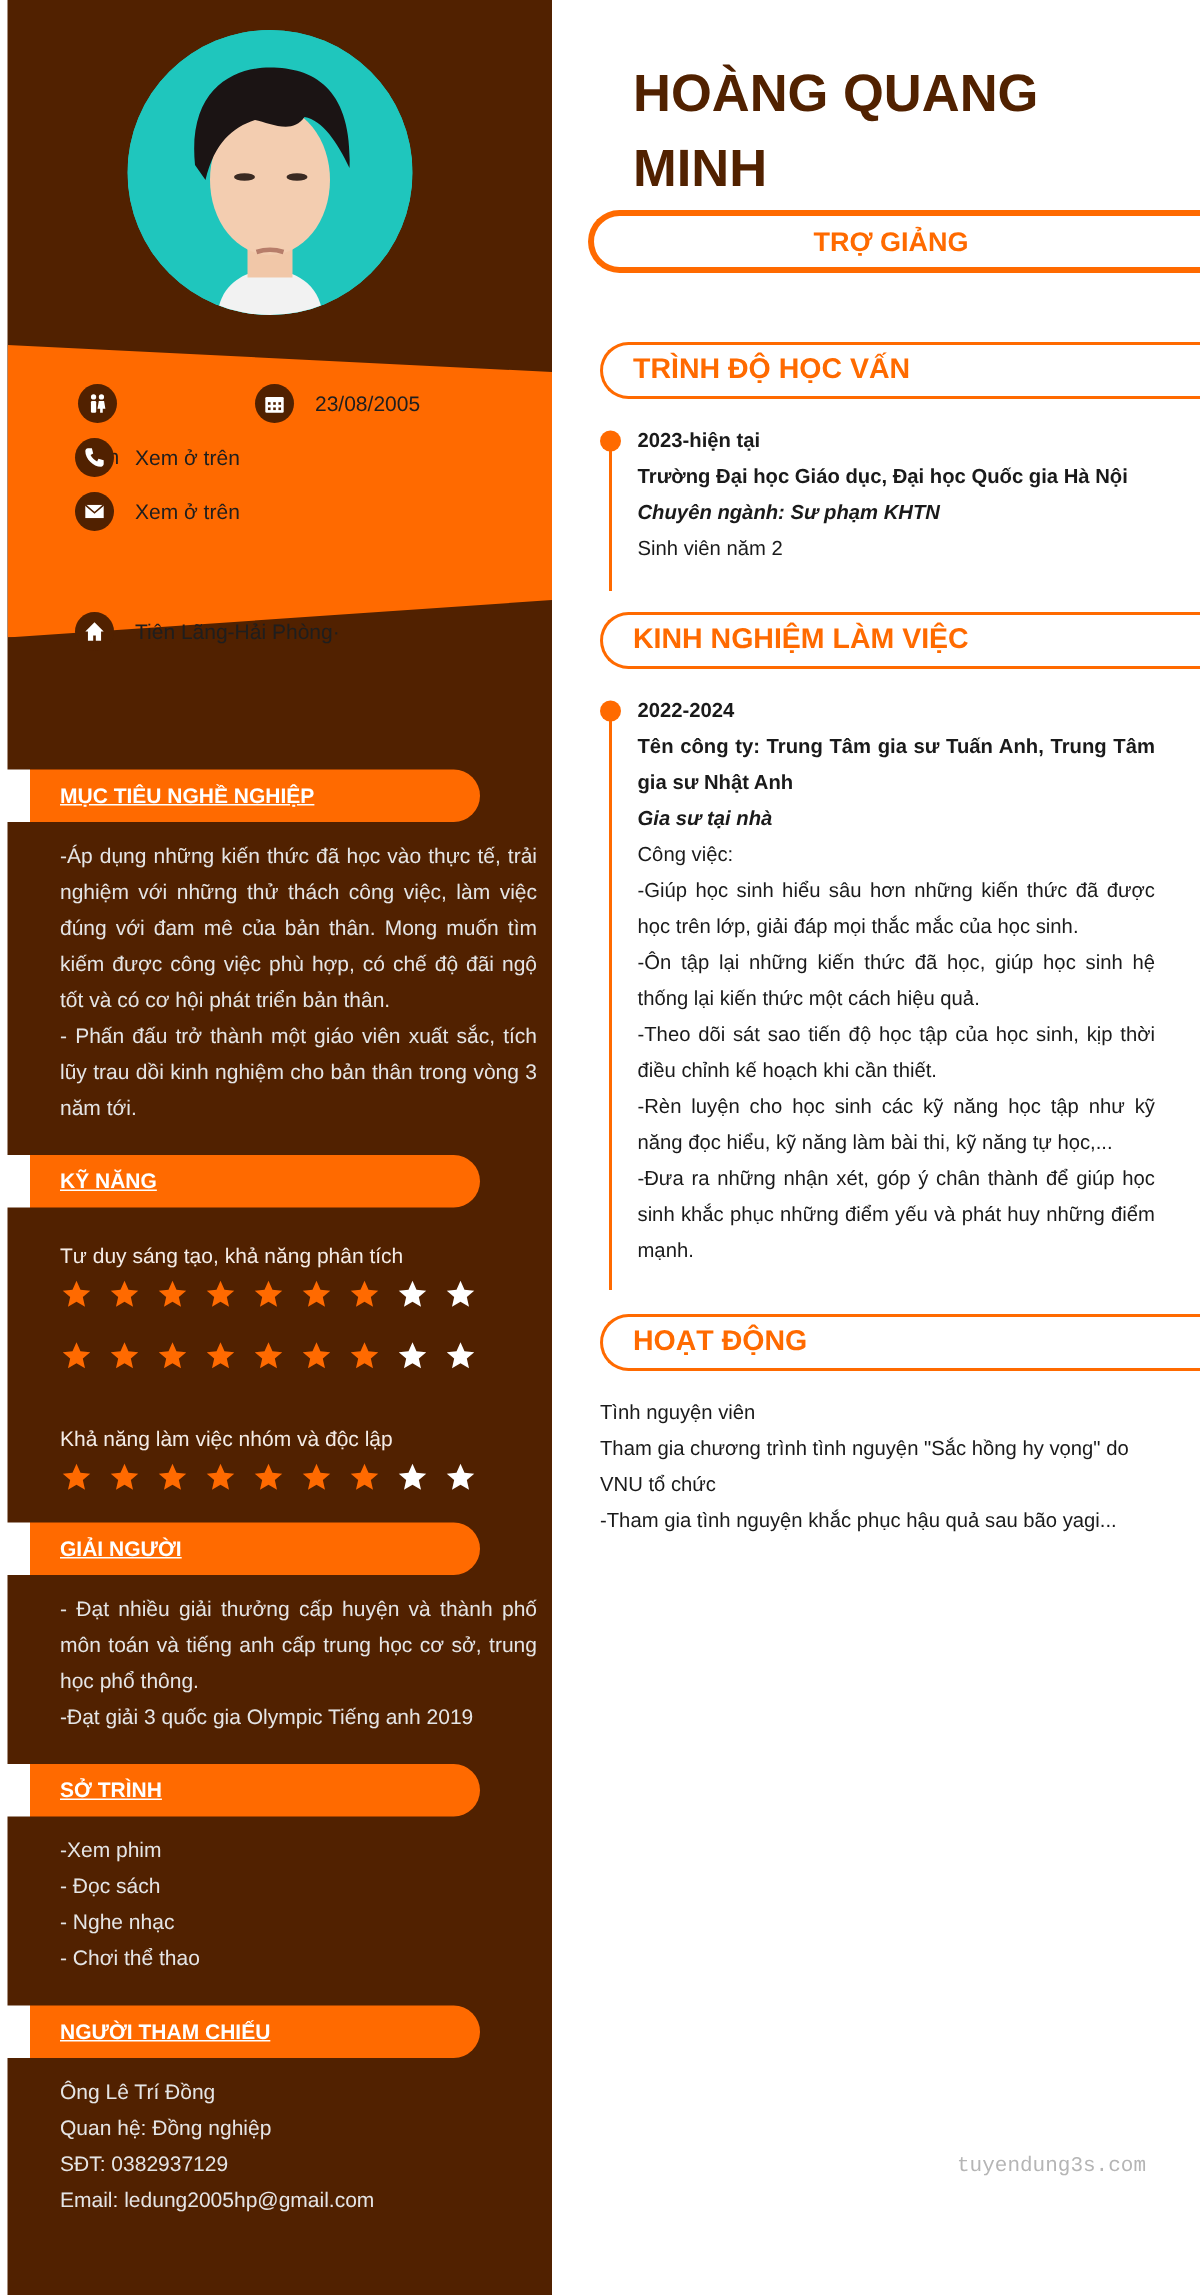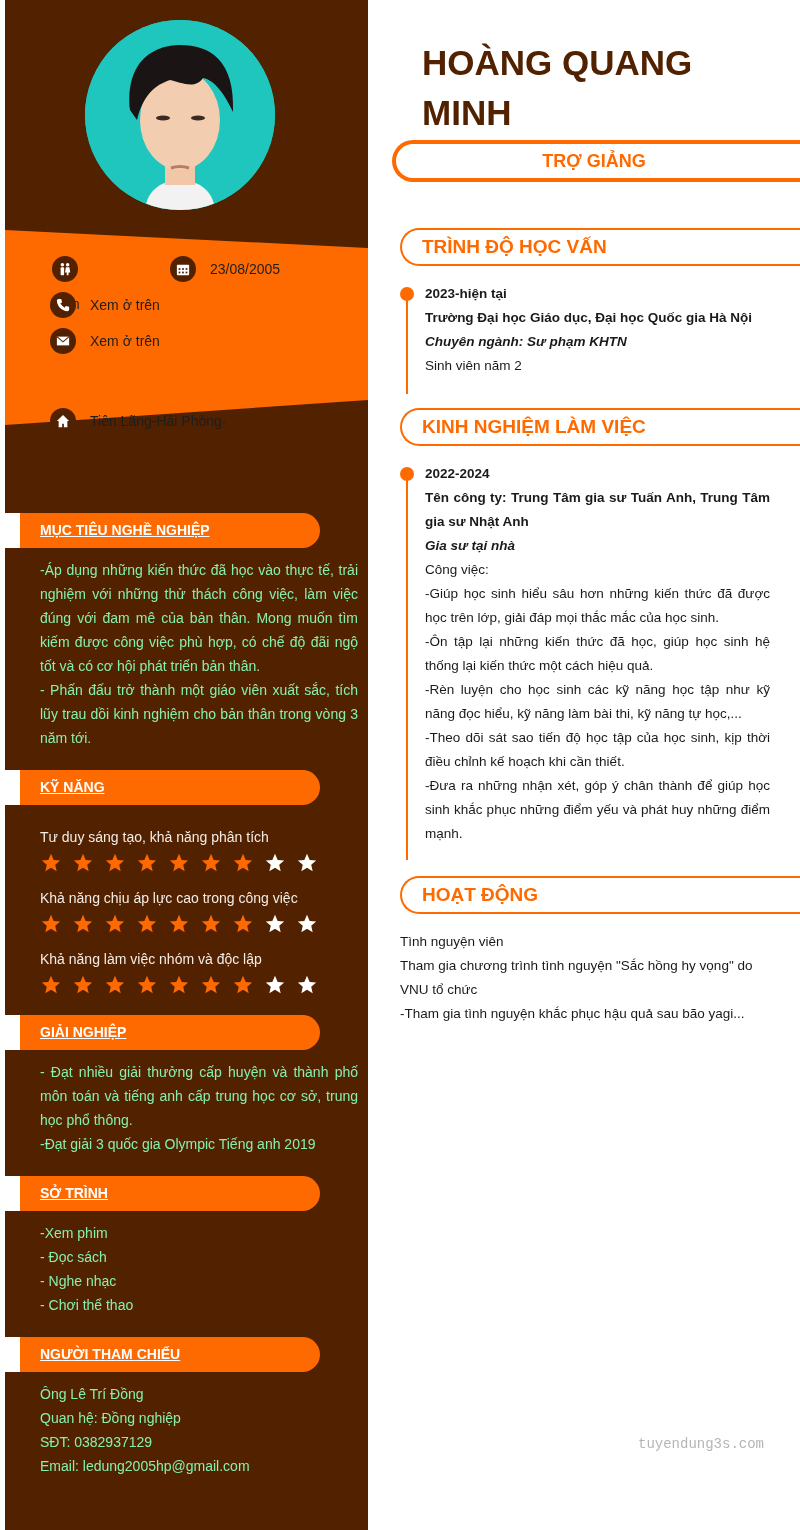--- a/index.html
+++ b/index.html
@@ -37,21 +37,21 @@
     background: #ff6a00; color: #fff;
     font-weight: bold; font-size: 14px; line-height: 35px;
     padding-left: 20px; border-radius: 0 18px 18px 0; text-decoration: underline;
   }
   .side-head::before {
     content: ""; position: absolute; left: -20px; top: 0; width: 20px; height: 35px;
     background: #ffffff;
   }
   .side-text {
     position: absolute; left: 35px; width: 318px;
-    font-size: 14px; line-height: 24px; color: #86efac; text-align: justify;
+    font-size: 14px; line-height: 24px; color: #e5e5e5; text-align: justify;
   }
   .side-text p { margin: 0; }
 
   .skill { position: absolute; left: 35px; width: 318px; }
   .skill-label { font-size: 14px; color: #f4ece6; line-height: 20px; }
   .stars { display: flex; gap: 10px; margin-top: 5px; }
   .star { width: 22px; height: 22px; }
   .star svg { width: 22px; height: 22px; display: block; }
 
   .name {
@@ -216,21 +216,20 @@
           </svg>
         </span>
         <span class="star">
           <svg viewBox="0 0 24 24">
             <path fill="#ffffff" d="M12 2l2.9 6.6 7.1.6-5.4 4.7 1.6 7L12 17.3 5.8 20.9l1.6-7L2 9.2l7.1-.6z"></path>
           </svg>
         </span>
       </div>
   </div>
   <div class="skill" style="top:888px;">
-    <div class="skill-label">Khả năng chịu áp lực cao trong công việc</div>
     <div class="stars">
         <span class="star">
           <svg viewBox="0 0 24 24">
             <path fill="#ff6a00" d="M12 2l2.9 6.6 7.1.6-5.4 4.7 1.6 7L12 17.3 5.8 20.9l1.6-7L2 9.2l7.1-.6z"></path>
           </svg>
         </span>
         <span class="star">
           <svg viewBox="0 0 24 24">
             <path fill="#ff6a00" d="M12 2l2.9 6.6 7.1.6-5.4 4.7 1.6 7L12 17.3 5.8 20.9l1.6-7L2 9.2l7.1-.6z"></path>
           </svg>
@@ -316,21 +315,21 @@
           </svg>
         </span>
         <span class="star">
           <svg viewBox="0 0 24 24">
             <path fill="#ffffff" d="M12 2l2.9 6.6 7.1.6-5.4 4.7 1.6 7L12 17.3 5.8 20.9l1.6-7L2 9.2l7.1-.6z"></path>
           </svg>
         </span>
       </div>
   </div>
 
-  <div class="side-head" style="top:1015px;">GIẢI NGHIỆP</div>
+  <div class="side-head" style="top:1015px;">GIẢI NGƯỜI</div>
   <div class="side-text" style="top:1060px;">
     <p>- Đạt nhiều giải thưởng cấp huyện và thành phố môn toán và tiếng anh cấp trung học cơ sở, trung học phổ thông.</p>
     <p>-Đạt giải 3 quốc gia Olympic Tiếng anh 2019</p>
   </div>
 
   <div class="side-head" style="top:1176px;">SỞ TRÌNH</div>
   <div class="side-text" style="top:1221px;">
     <p>-Xem phim</p>
     <p>- Đọc sách</p>
     <p>- Nghe nhạc</p>
@@ -365,22 +364,22 @@
 <div class="main-head" style="top:408px;">KINH NGHIỆM LÀM VIỆC</div>
 <div class="dot" style="top:467px;"></div>
 <div class="timeline" style="top:474px; height:386px;"></div>
 <div class="entry" style="top:462px;">
   <p class="b">2022-2024</p>
   <p class="b">Tên công ty: Trung Tâm gia sư Tuấn Anh, Trung Tâm gia sư Nhật Anh</p>
   <p class="bi">Gia sư tại nhà</p>
   <p>Công việc:</p>
   <p>-Giúp học sinh hiểu sâu hơn những kiến thức đã được học trên lớp, giải đáp mọi thắc mắc của học sinh.</p>
   <p>-Ôn tập lại những kiến thức đã học, giúp học sinh hệ thống lại kiến thức một cách hiệu quả.</p>
+  <p>-Theo dõi sát sao tiến độ học tập của học sinh, kịp thời điều chỉnh kế hoạch khi cần thiết.</p>
   <p>-Rèn luyện cho học sinh các kỹ năng học tập như kỹ năng đọc hiểu, kỹ năng làm bài thi, kỹ năng tự học,...</p>
-  <p>-Theo dõi sát sao tiến độ học tập của học sinh, kịp thời điều chỉnh kế hoạch khi cần thiết.</p>
   <p>-Đưa ra những nhận xét, góp ý chân thành để giúp học sinh khắc phục những điểm yếu và phát huy những điểm mạnh.</p>
 </div>
 
 <div class="main-head" style="top:876px;">HOẠT ĐỘNG</div>
 <div class="activity">
   <p>Tình nguyện viên</p>
   <p>Tham gia chương trình tình nguyện "Sắc hồng hy vọng" do VNU tổ chức</p>
   <p>-Tham gia tình nguyện khắc phục hậu quả sau bão yagi...</p>
 </div>
 

